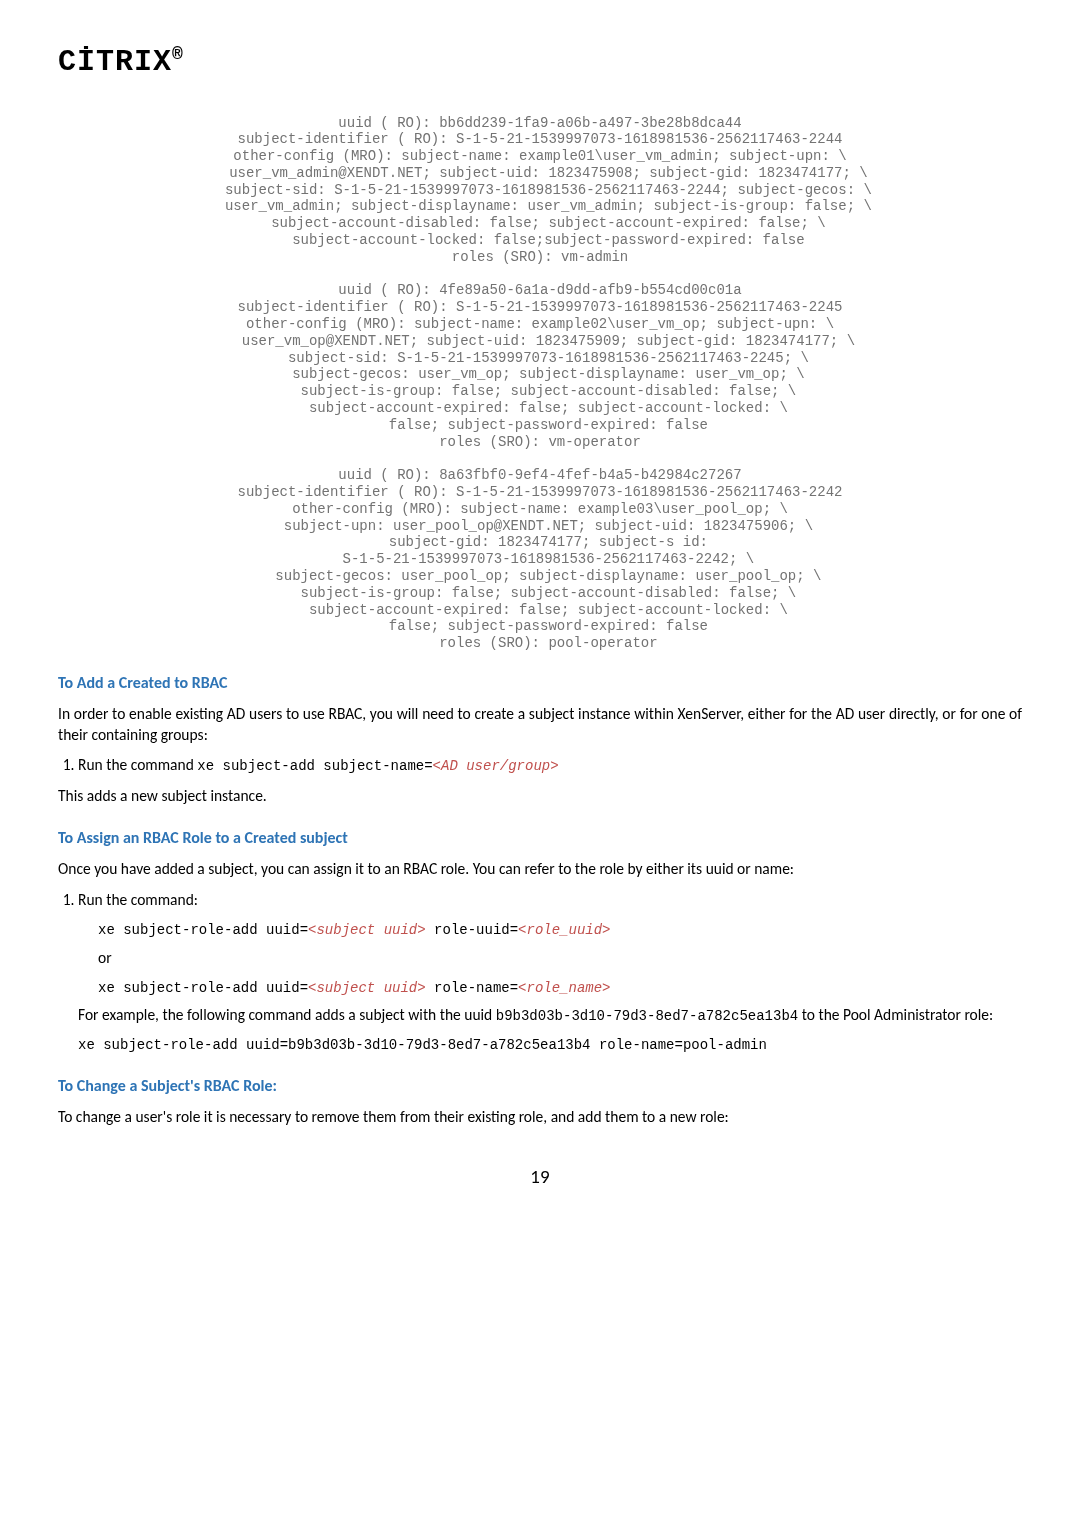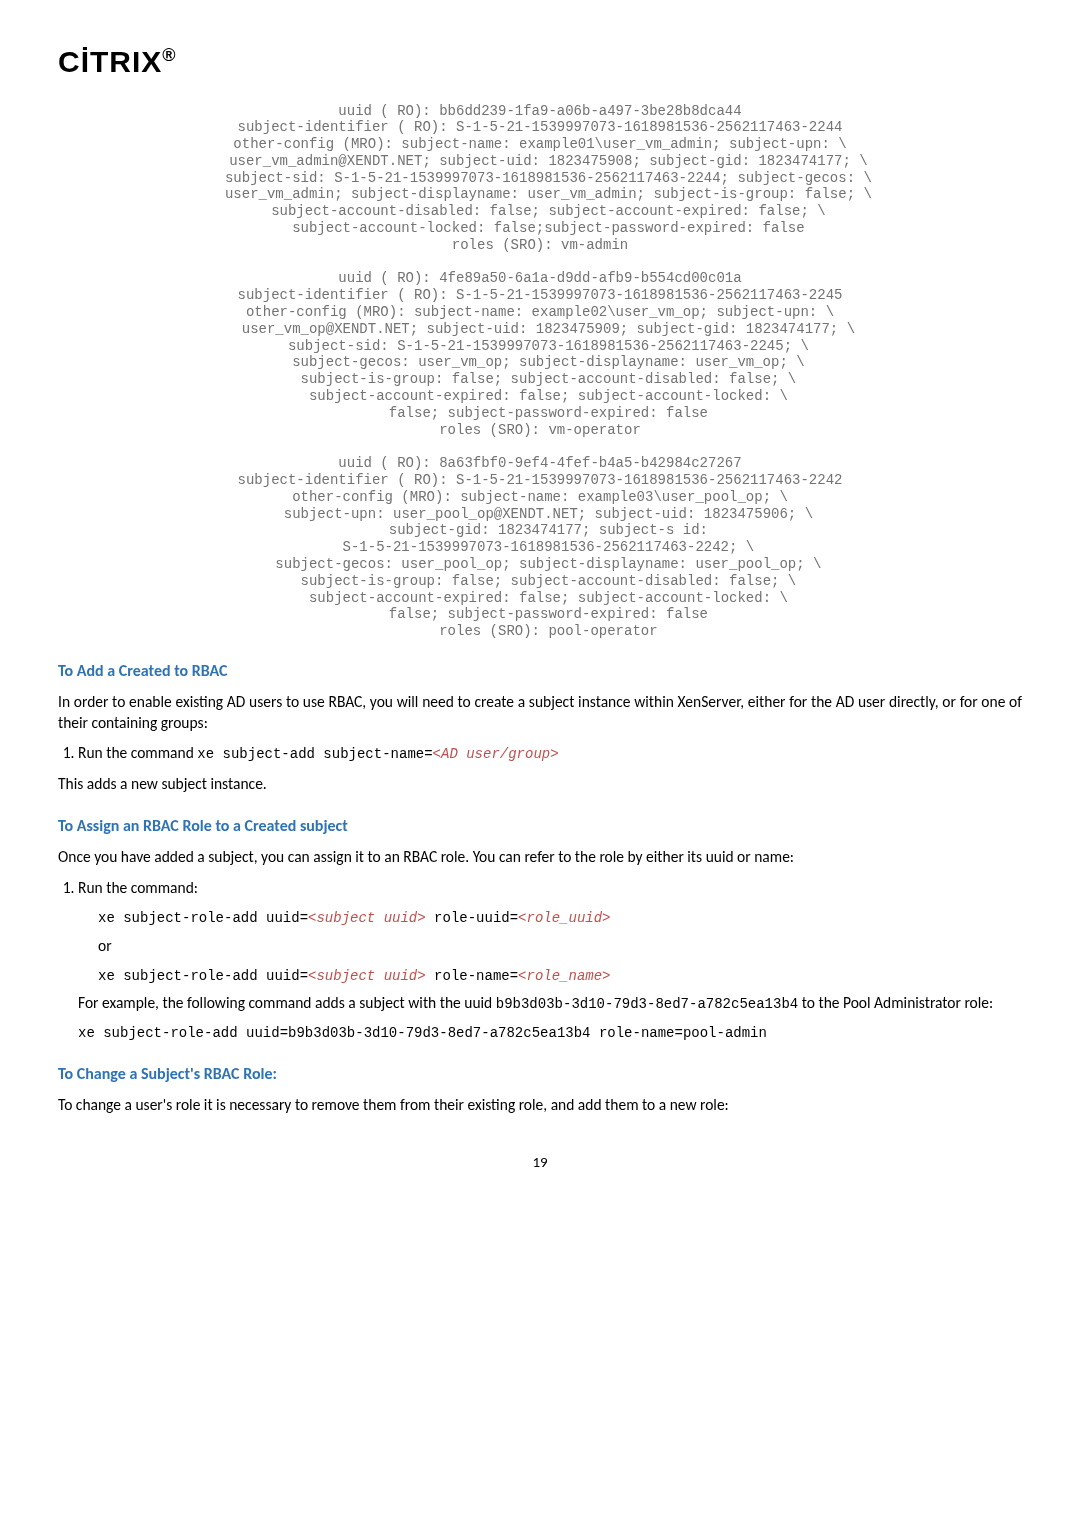--- a/index.html
+++ b/index.html
@@ -5,26 +5,26 @@
   body {
     font-family: 'Segoe UI', Calibri, Arial, sans-serif;
     font-size: 15.5px;
     color: #000;
     background: #fff;
     margin: 0;
     padding: 42px 58px 42px 58px;
     line-height: 1.35;
   }
   .logo {
-    font-family: Liberation Sans, sans-serif;
+    font-family: Liberation Mono, monospace;
     font-weight: bold;
     font-size: 30px;
     letter-spacing: 1px;
     color: #000;
-    margin-bottom: 20px;
+    margin-bottom: 32px;
   }
   .logo .dot {
     font-size: 18px;
     vertical-align: super;
   }
   pre.code {
     font-family: 'Courier New', Courier, monospace;
     font-size: 14px;
     white-space: pre;
     margin: 0;
@@ -61,21 +61,21 @@
   .mono-red {
     font-family: 'Courier New', Courier, monospace;
     font-size: 14px;
     color: #c0504d;
     font-style: italic;
     text-align: right;
   }
   .page-num {
     text-align: center;
     margin-top: 36px;
-    font-size: 15px;
+    font-size: 19px;
   }
 </style>
 </head>
 <body>
 
 <div class="logo"><span>CİTRIX</span><span class="dot">®</span></div>
 
 <pre class="code">uuid ( RO): bb6dd239-1fa9-a06b-a497-3be28b8dca44
 subject-identifier ( RO): S-1-5-21-1539997073-1618981536-2562117463-2244
 other-config (MRO): subject-name: example01\user_vm_admin; subject-upn: \

